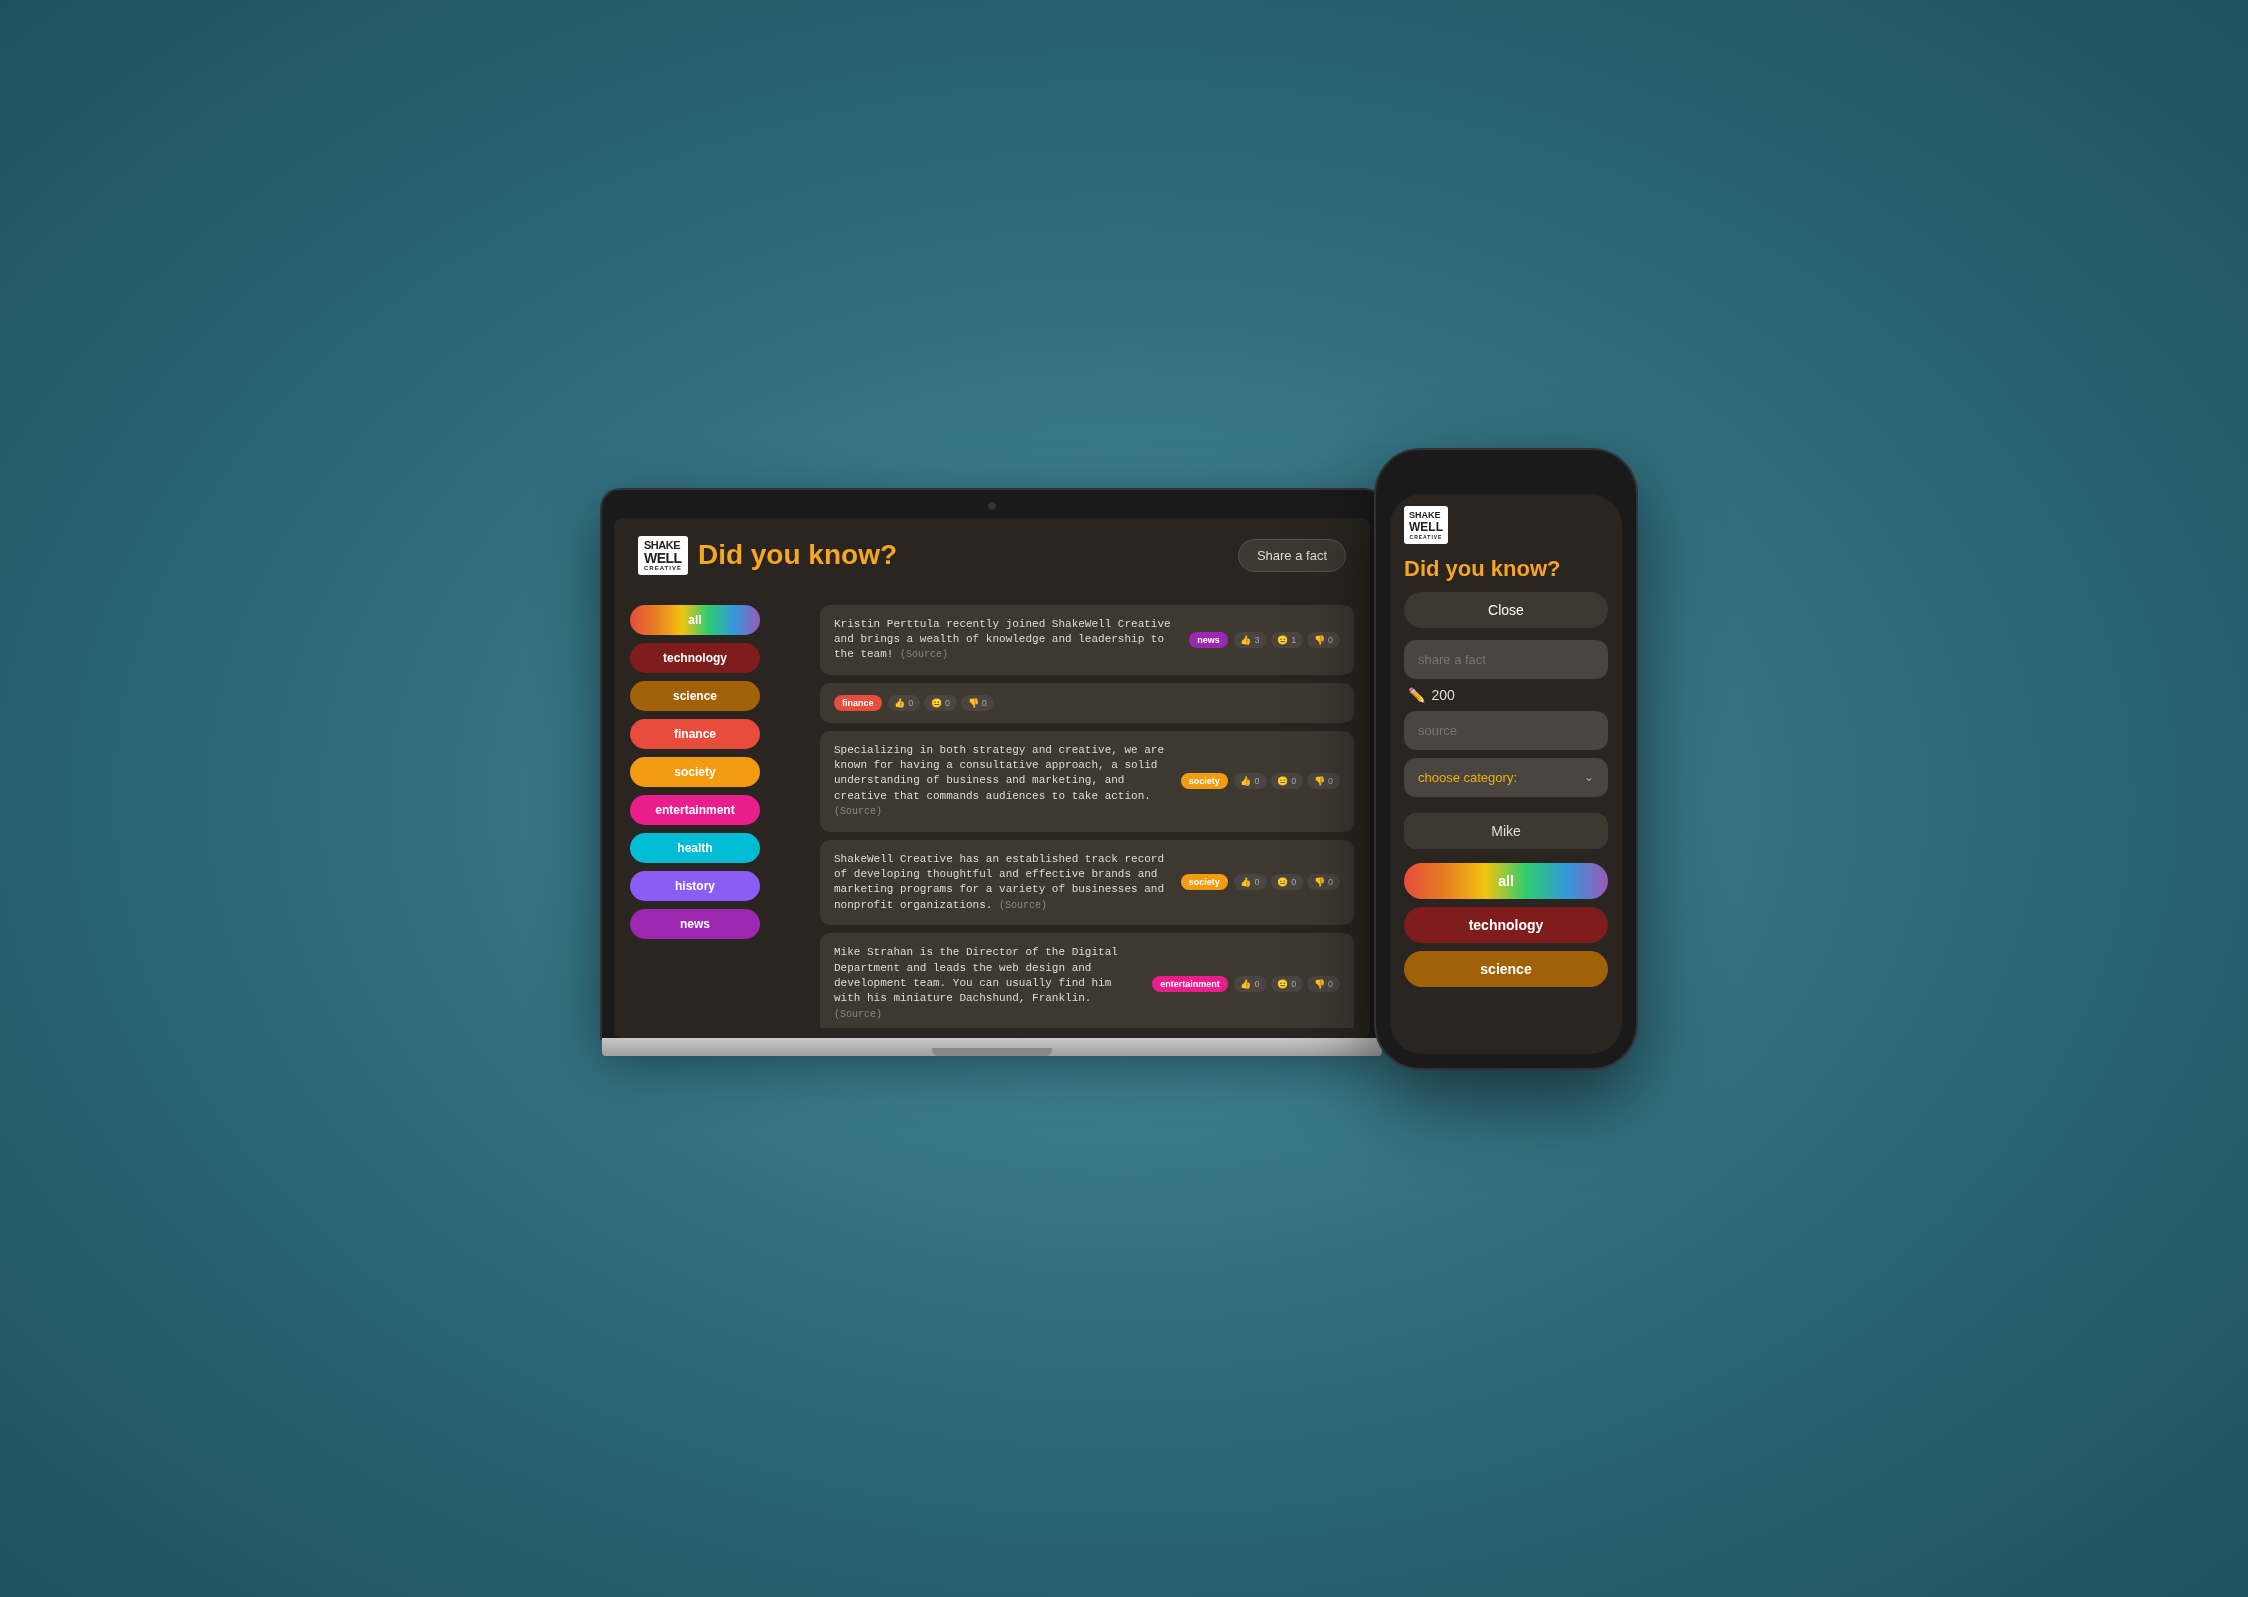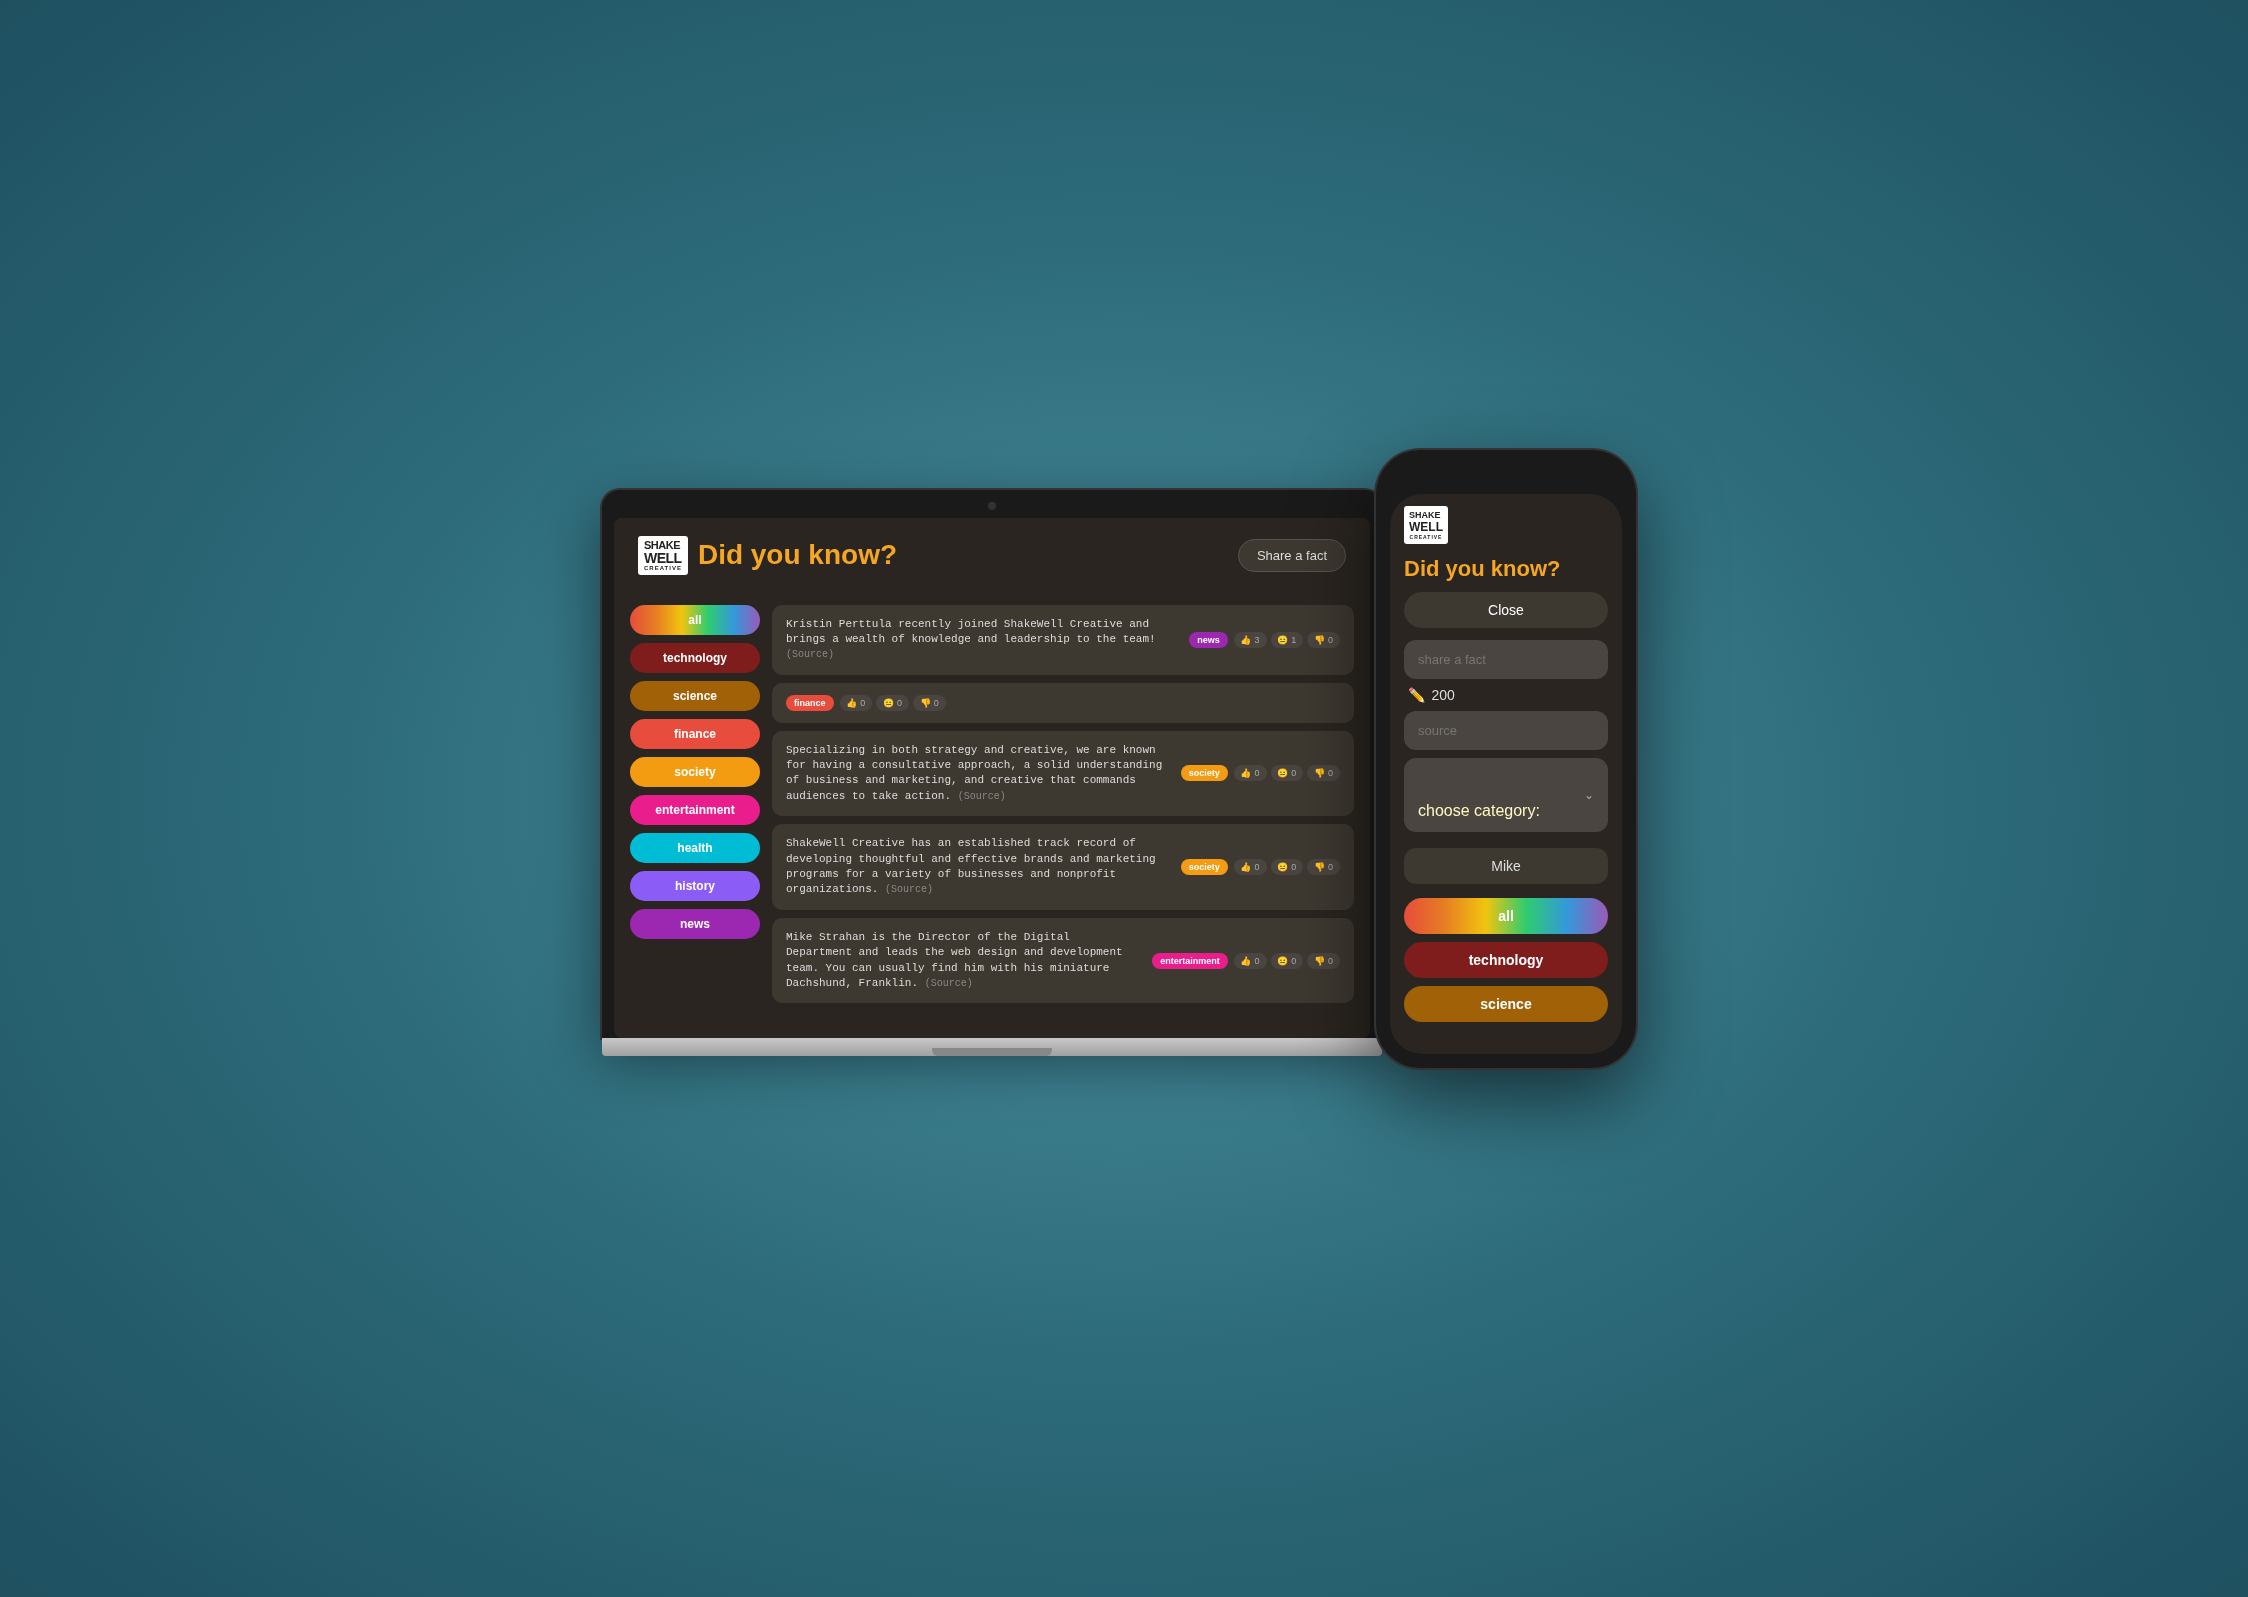--- a/index.html
+++ b/index.html
@@ -183,20 +183,21 @@
       margin-left: 12px;
     }
 
     .fact-card {
       background: #3d3830;
       border-radius: 10px;
       padding: 12px 14px;
       display: flex;
       align-items: center;
       gap: 16px;
+      margin-left: 48px;
     }
 
     .fact-text {
       flex: 1;
       font-size: 11px;
       color: #ddd;
       line-height: 1.4;
       font-family: 'Courier New', monospace;
     }
 
@@ -531,21 +532,21 @@
             <span class="pencil-icon">✏️</span>
             <span>200</span>
           </div>
 
           
           <input class="phone-source-input" type="text" placeholder="source" style="">
 
           
           <div class="select-wrapper">
             <div class="phone-input" style="display:flex; justify-content:space-between; align-items:center; margin-bottom:0;">
-              <span style="color:#fef9c3; font-size:16px;margin-top:32px;">choose category:</span>
+              <span style="color:#eab308; font-size:13px;">choose category:</span>
               <span class="select-chevron">⌄</span>
             </div>
           </div>
 
           
           <button class="phone-post-btn" style="margin-top:8px;">Mike</button>
 
           
           <div class="phone-cats">
             <button class="phone-cat-btn cat-all">all</button>

